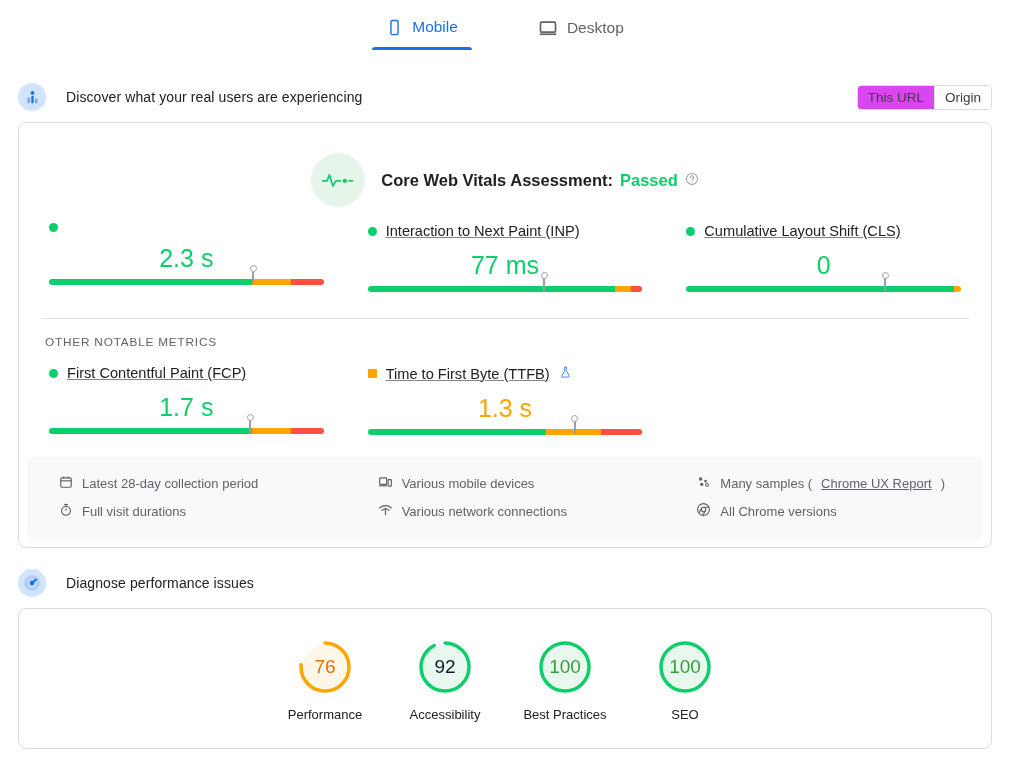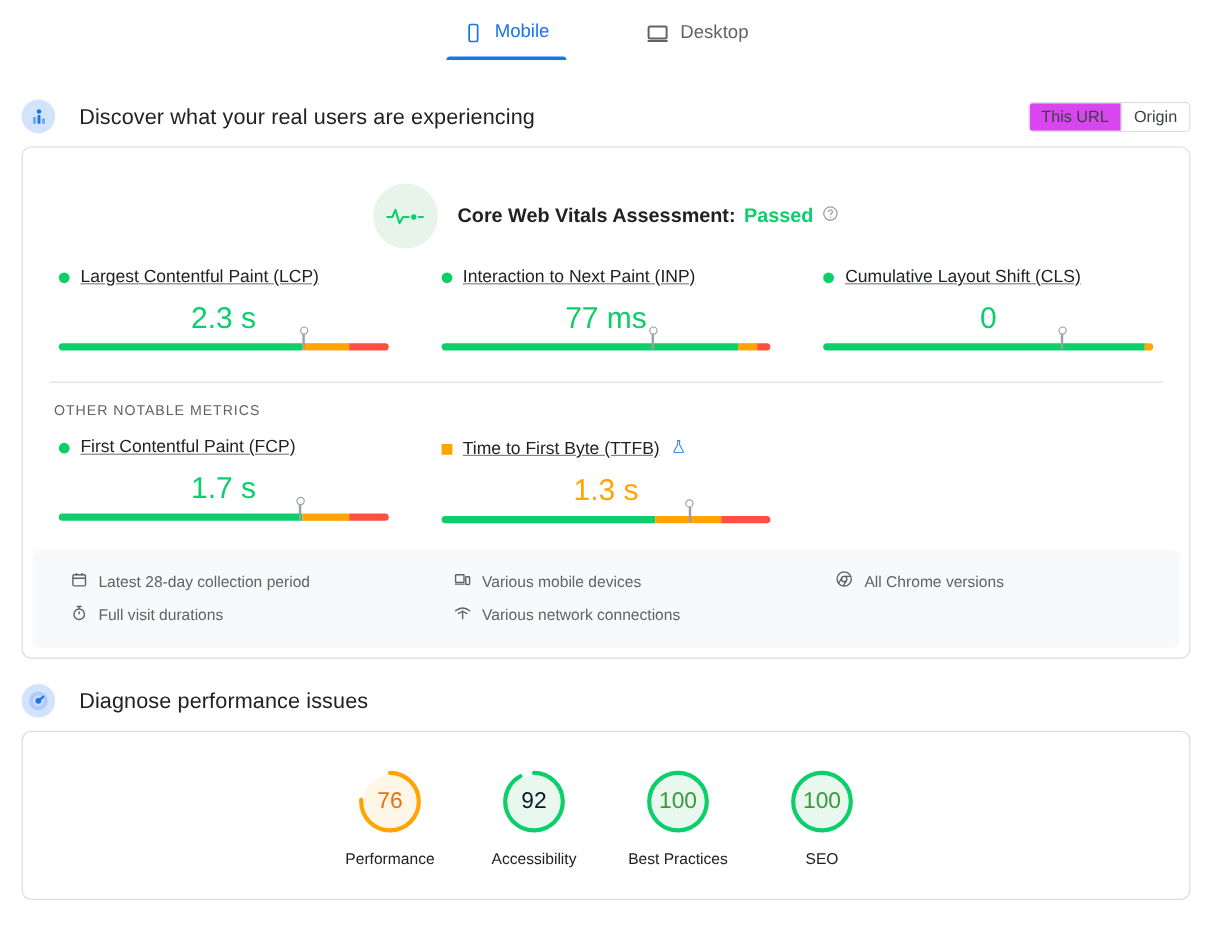--- a/index.html
+++ b/index.html
@@ -43,21 +43,21 @@
     padding: 0 18px;
     height: 34px;
     margin-top: 18px;
   }
   .sec-icon {
     width: 28px; height: 28px; border-radius: 50%;
     display: flex; align-items: center; justify-content: center;
     flex: none;
   }
   .sec-icon.blue { background: #d2e3fc; }
-  .sec-title { font-size: 18px; color: #202124; flex: 1; letter-spacing: .1px;}
+  .sec-title { font-size: 14px; color: #202124; flex: 1; letter-spacing: .1px;}
 
   
   .urltoggle {
     display: flex; border: 1px solid #dadce0; border-radius: 4px;
     overflow: hidden; font-size: 13.5px; height: 25px;
   }
   .urltoggle div {
     padding: 0 10px; display: flex; align-items: center;
     color: #3c4043; cursor: pointer; background: #fff;
   }
@@ -220,21 +220,20 @@
       </span>
     </span>
   </div>
 
 
   <div class="metrics">
 
     <div class="metric">
       <div class="m-title">
         <span class="dot" style="background:#0cce6b"></span>
-        <a>Largest Contentful Paint (LCP)</a>
       </div>
       <div class="m-value green">2.3 s</div>
       <div class="bar">
         <div class="seg g" style="width:74%"></div>
         <div class="seg o" style="width:14%"></div>
         <div class="seg r" style="width:12%"></div>
         <div class="marker" style="left:74%"></div>
       </div>
     </div>
 
@@ -351,20 +350,33 @@
             <path d="M2 8.5C5 5.8 8.4 4.5 12 4.5s7 1.3 10 4"></path>
             <path d="M12 8.5 L12 20"></path>
             <path d="M6 12.5c1.8-1.6 3.8-2.4 6-2.4s4.2.8 6 2.4"></path>
           </svg>
         </span>
         <span>Various network connections</span>
       </div>
     </div>
 
     <div class="note-col">
+      <div class="note">
+        <span>
+          <svg width="15" height="14" viewBox="0 0 24 24">
+            <circle cx="7" cy="7" r="3" fill="#5f6368"></circle>
+            <circle cx="15.5" cy="10.5" r="2.2" fill="#5f6368"></circle>
+            <circle cx="9" cy="16" r="2.8" fill="#5f6368"></circle>
+            <circle cx="18" cy="17" r="2.4" fill="none" stroke="#5f6368" stroke-width="1.8"></circle>
+          </svg>
+        </span>
+        <span>Many samples (</span>
+          <a>Chrome UX Report</a>
+          <span>)</span>
+      </div>
       <div class="note">
         <span>
           <svg width="15" height="15" viewBox="0 0 24 24" fill="none" stroke="#5f6368" stroke-width="1.8">
             <circle cx="12" cy="12" r="9.5"></circle>
             <circle cx="12" cy="12" r="3.6"></circle>
             <path d="M12 8.4 L21 8.4"></path>
             <path d="M8.9 10.2 L4.4 18"></path>
             <path d="M15.1 13.8 L10.6 21.4"></path>
           </svg>
         </span>

